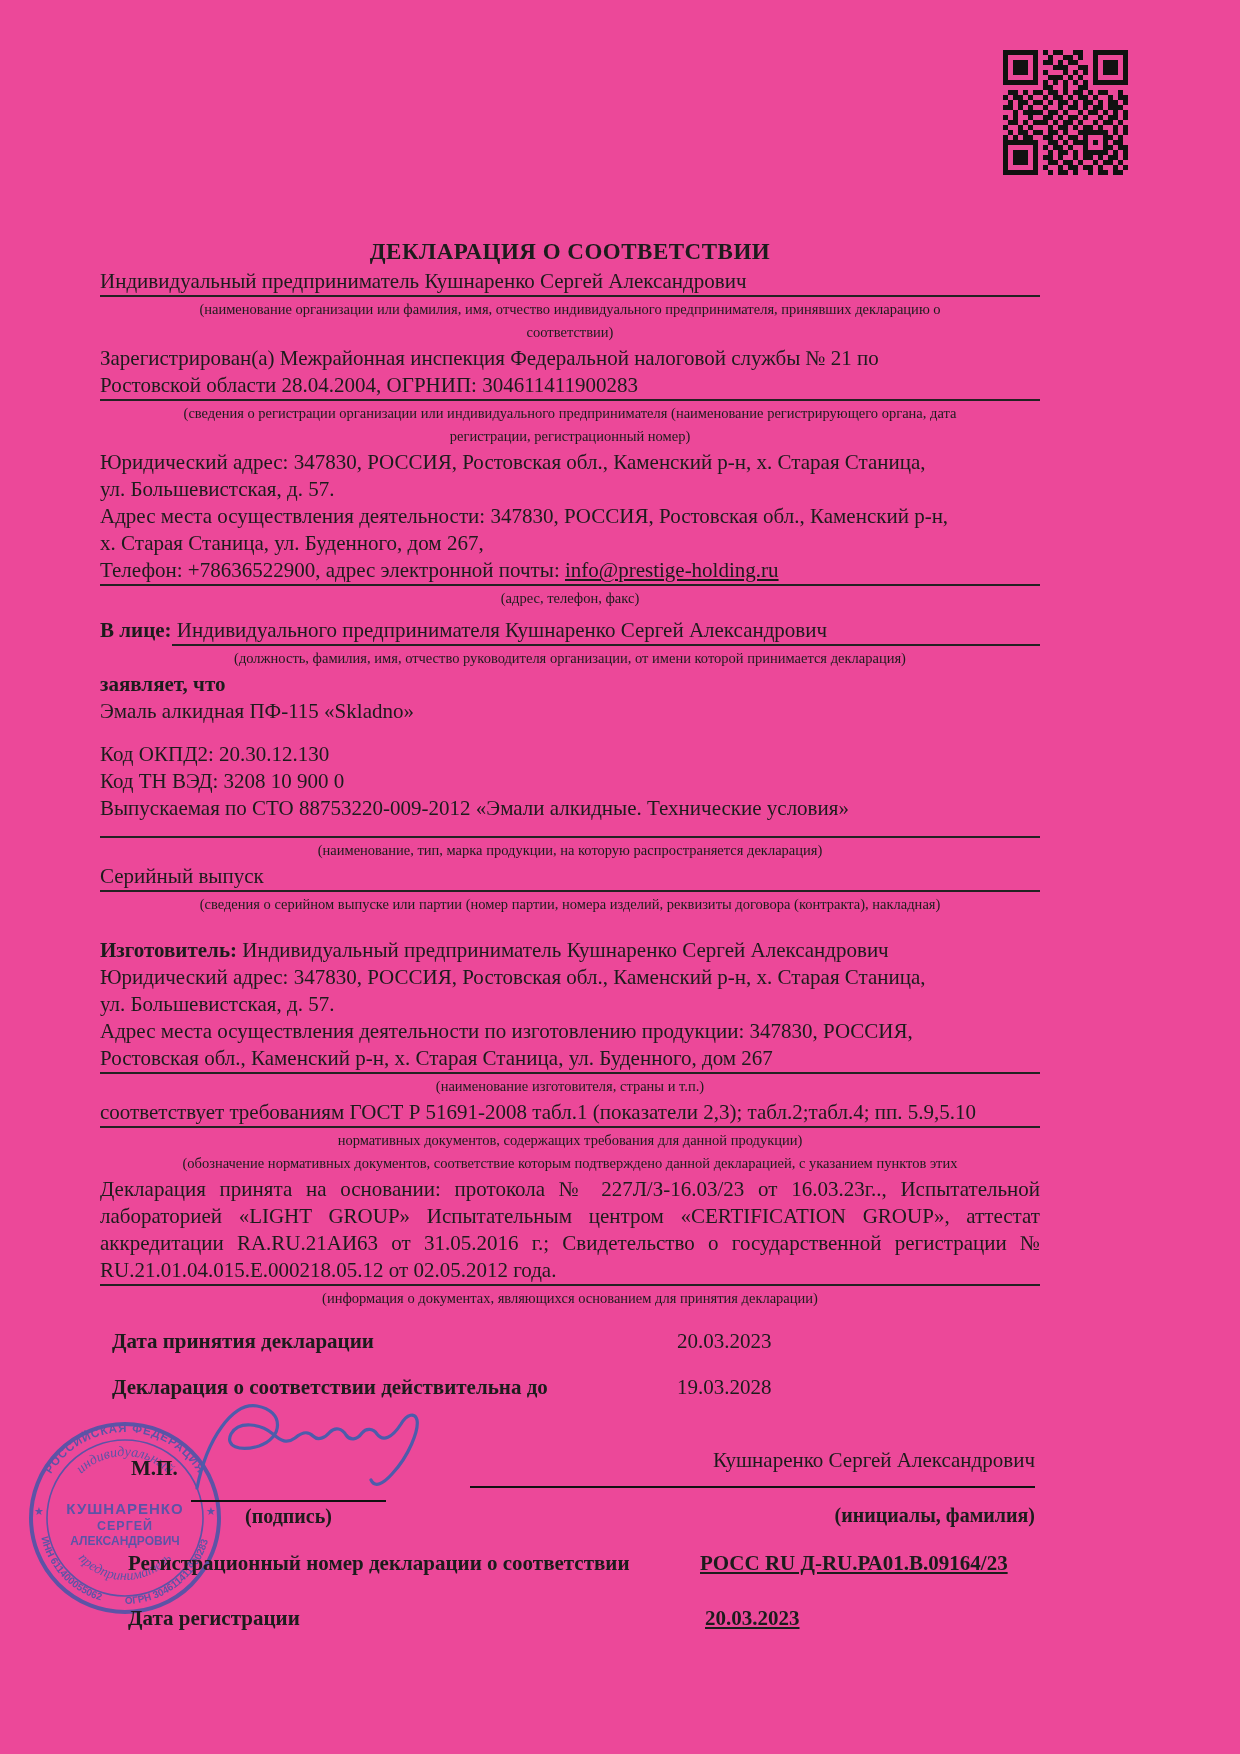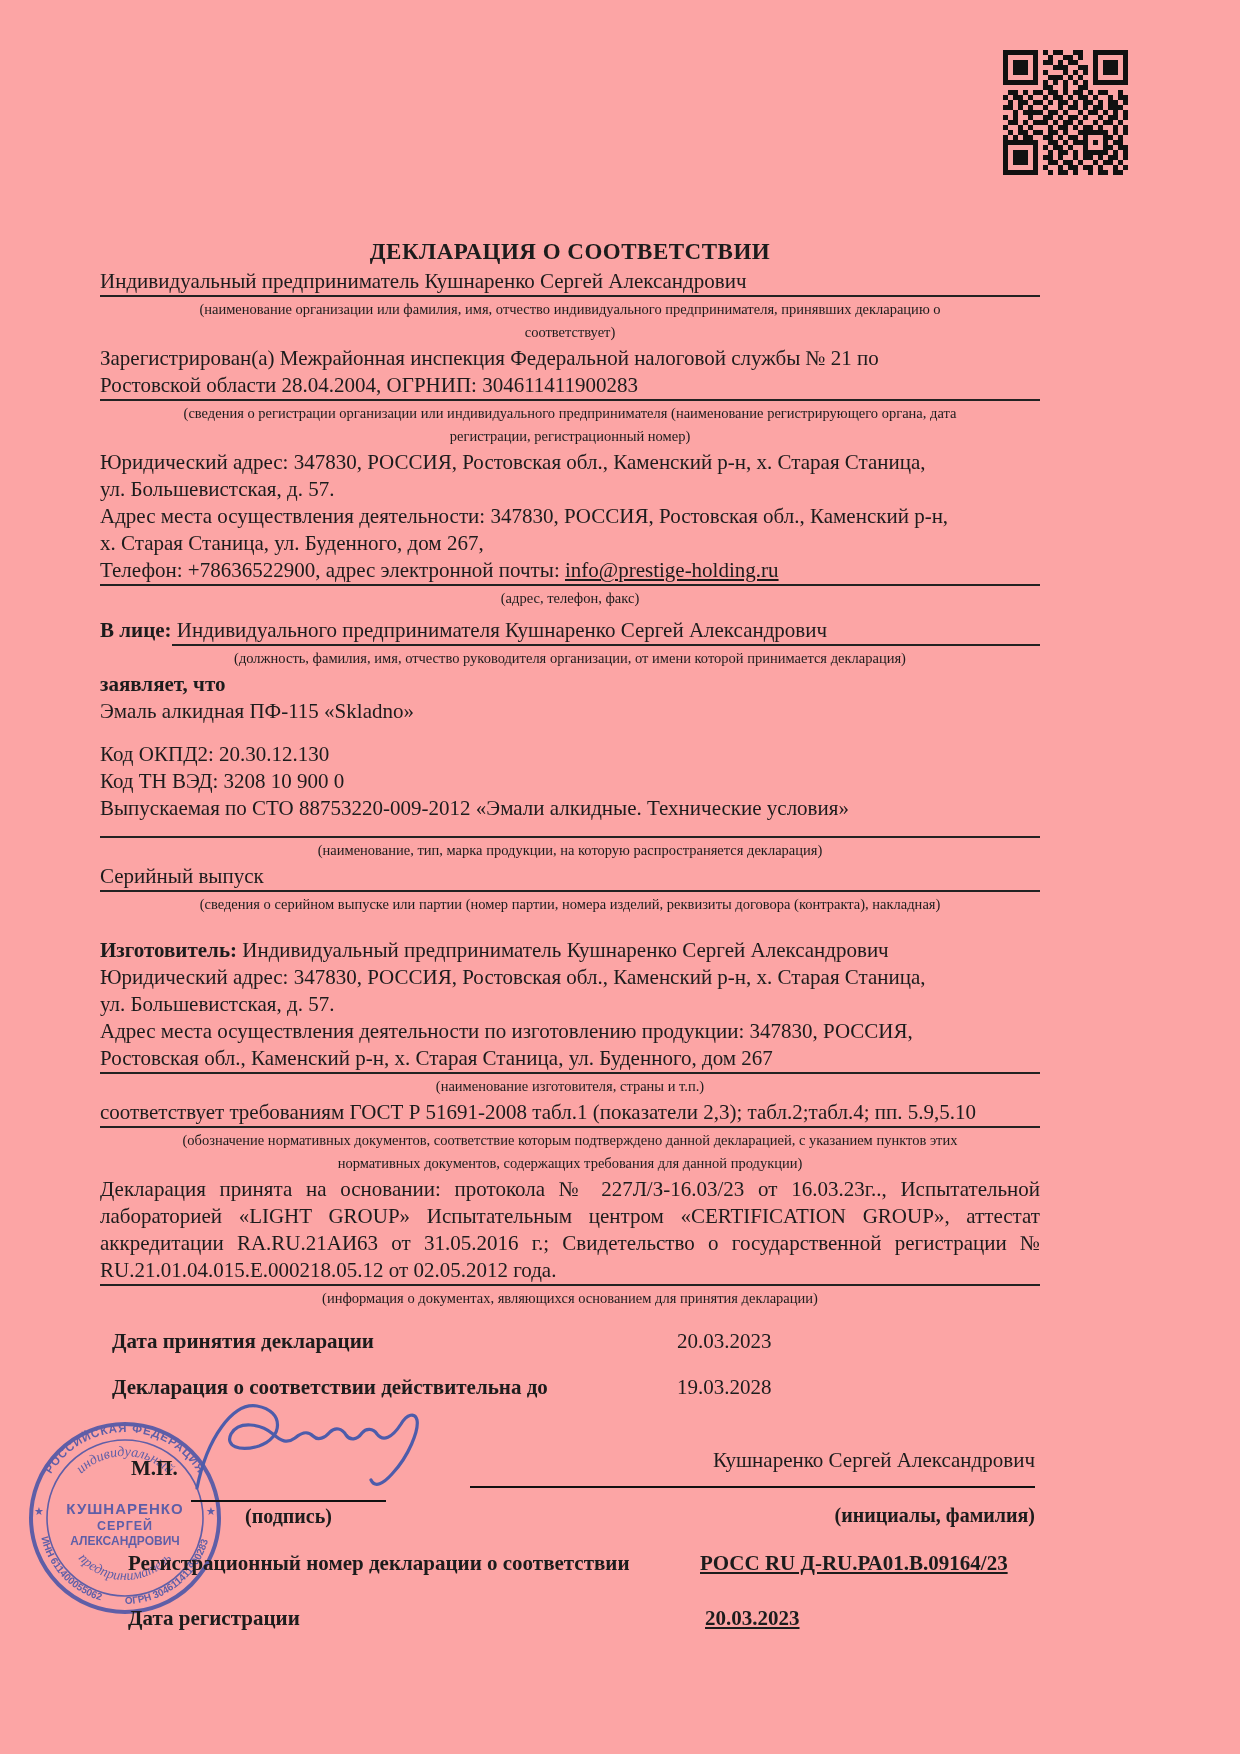--- a/index.html
+++ b/index.html
@@ -1,20 +1,20 @@
 <!DOCTYPE html>
 <html lang="ru"><head>
 <meta charset="utf-8">
 <style>
   html,body{margin:0;padding:0;background:#888;}
   .page{
     position:relative;
     width:1240px;height:1754px;
     margin:0 auto;
-    background:#fca5a5;
+    background:#ec4899;
     font-family:"Liberation Serif","DejaVu Serif",serif;
     color:#1c1c1c;
     overflow:hidden;
   }
   .content{
     position:absolute;
     left:100px;top:238px;width:940px;
     font-size:21px;line-height:27px;
   }
   .title{
@@ -88,21 +88,21 @@
       <div class="qrow"><span class="m m1"></span><span class="m"></span><span class="m"></span><span class="m"></span><span class="m"></span><span class="m"></span><span class="m m1"></span><span class="m"></span><span class="m m1"></span><span class="m"></span><span class="m"></span><span class="m m1"></span><span class="m"></span><span class="m m1"></span><span class="m m1"></span><span class="m"></span><span class="m m1"></span><span class="m m1"></span><span class="m"></span><span class="m m1"></span><span class="m"></span><span class="m"></span><span class="m m1"></span><span class="m"></span><span class="m m1"></span></div>
       <div class="qrow"><span class="m m1"></span><span class="m m1"></span><span class="m m1"></span><span class="m m1"></span><span class="m m1"></span><span class="m m1"></span><span class="m m1"></span><span class="m"></span><span class="m"></span><span class="m m1"></span><span class="m"></span><span class="m m1"></span><span class="m m1"></span><span class="m"></span><span class="m m1"></span><span class="m"></span><span class="m"></span><span class="m m1"></span><span class="m"></span><span class="m m1"></span><span class="m m1"></span><span class="m"></span><span class="m m1"></span><span class="m m1"></span><span class="m"></span></div>
     </div>
 
   <div class="content">
 
     <p class="title">ДЕКЛАРАЦИЯ О СООТВЕТСТВИИ</p>
 
     <p class="line u-block">Индивидуальный предприниматель Кушнаренко Сергей Александрович</p>
     <div class="caption">(наименование организации или фамилия, имя, отчество индивидуального предпринимателя, принявших декларацию о</div>
-    <div class="caption">соответствует)</div>
+    <div class="caption">соответствии)</div>
 
     <div class="u-block">
       <p class="line">Зарегистрирован(а) Межрайонная инспекция Федеральной налоговой службы № 21 по</p>
       <p class="line">Ростовской области 28.04.2004, ОГРНИП: 304611411900283</p>
     </div>
     <div class="caption">(сведения о регистрации организации или индивидуального предпринимателя (наименование регистрирующего органа, дата</div>
     <div class="caption">регистрации, регистрационный номер)</div>
 
     <p class="line">Юридический адрес: 347830, РОССИЯ, Ростовская обл., Каменский р-н, х. Старая Станица,</p>
     <p class="line">ул. Большевистская, д. 57.</p>
@@ -138,22 +138,22 @@
     <p class="line"><span class="bold">Изготовитель:</span><span style="white-space:pre-wrap;"> Индивидуальный предприниматель Кушнаренко Сергей Александрович</span></p>
     <p class="line">Юридический адрес: 347830, РОССИЯ, Ростовская обл., Каменский р-н, х. Старая Станица,</p>
     <p class="line">ул. Большевистская, д. 57.</p>
     <div class="u-block">
       <p class="line">Адрес места осуществления деятельности по изготовлению продукции: 347830, РОССИЯ,</p>
       <p class="line">Ростовская обл., Каменский р-н, х. Старая Станица, ул. Буденного, дом 267</p>
     </div>
     <div class="caption">(наименование изготовителя, страны и т.п.)</div>
 
     <p class="line u-block">соответствует требованиям ГОСТ Р 51691-2008 табл.1 (показатели 2,3); табл.2;табл.4; пп. 5.9,5.10</p>
+    <div class="caption">нормативных документов, содержащих требования для данной продукции)</div>
     <div class="caption">(обозначение нормативных документов, соответствие которым подтверждено данной декларацией, с указанием пунктов этих</div>
-    <div class="caption">нормативных документов, содержащих требования для данной продукции)</div>
 
     <p class="line justify u-block">Декларация принята на основании: протокола № 227Л/З-16.03/23 от 16.03.23г.., Испытательной лабораторией «LIGHT GROUP»  Испытательным центром «CERTIFICATION GROUP», аттестат аккредитации RA.RU.21АИ63 от 31.05.2016 г.; Свидетельство о государственной регистрации № RU.21.01.04.015.Е.000218.05.12 от 02.05.2012 года.</p>
     <div class="caption">(информация о документах, являющихся основанием для принятия декларации)</div>
 
     <div class="daterow">
       <span class="dlabel">Дата принятия декларации</span>
       <span class="dvalue">20.03.2023</span>
     </div>
     <div class="daterow">
       <span class="dlabel">Декларация о соответствии действительна до</span>

